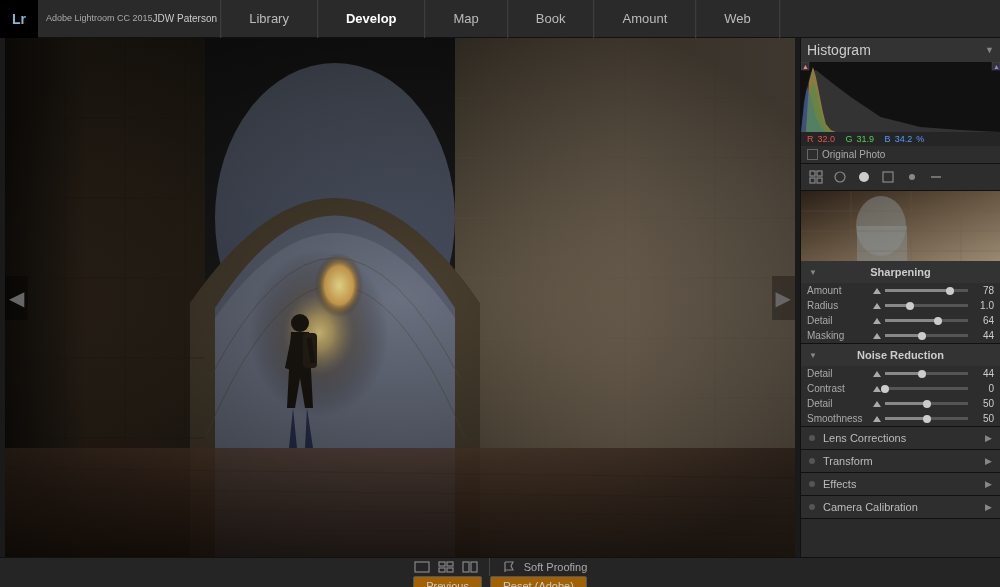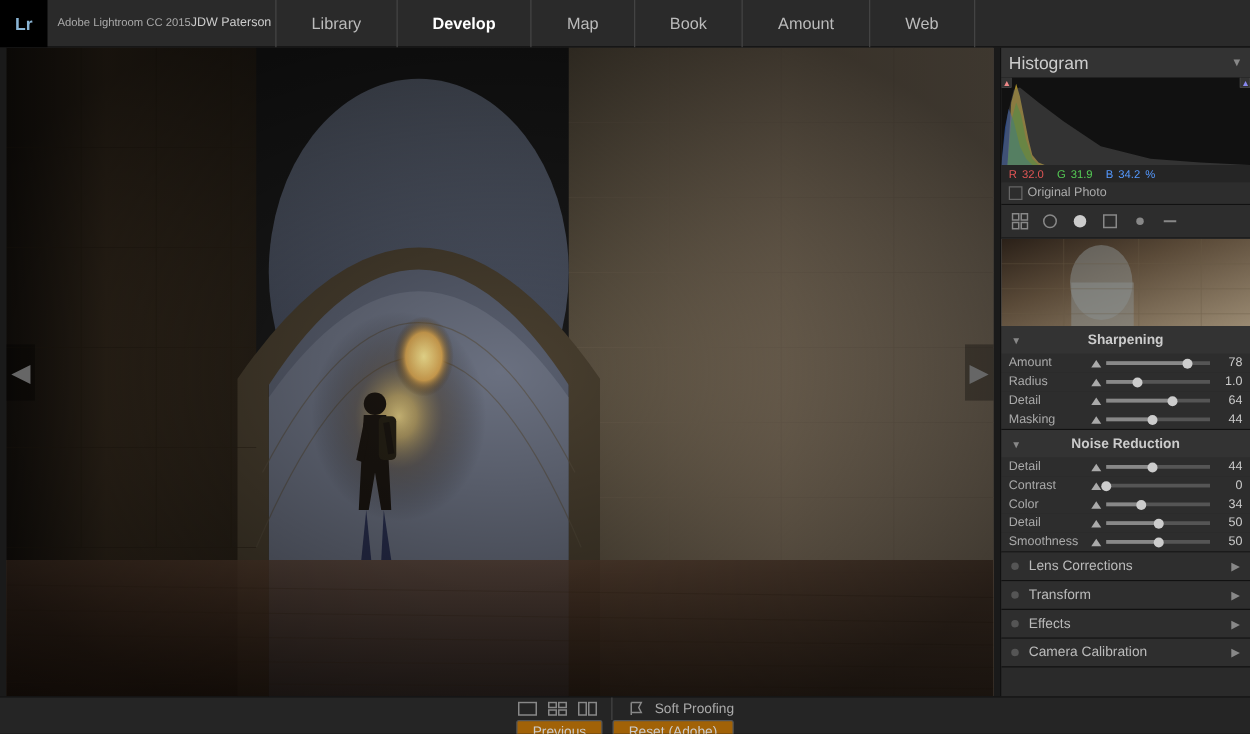--- a/index.html
+++ b/index.html
@@ -673,29 +673,20 @@
           <div class="panel-row">
             <span class="panel-row-label">Contrast</span>
             <div class="triangle-icon"></div>
             <div class="panel-slider-track">
               <div class="panel-slider-fill" style="width: 0%;"></div>
               <div class="panel-slider-thumb" style="left: 0%;"></div>
             </div>
             <span class="panel-value">0</span>
           </div>
           <div class="panel-row">
-            <span class="panel-row-label">Color</span>
-            <div class="triangle-icon"></div>
-            <div class="panel-slider-track">
-              <div class="panel-slider-fill" style="width: 34%;"></div>
-              <div class="panel-slider-thumb" style="left: 34%;"></div>
-            </div>
-            <span class="panel-value">34</span>
-          </div>
-          <div class="panel-row">
             <span class="panel-row-label">Detail</span>
             <div class="triangle-icon"></div>
             <div class="panel-slider-track">
               <div class="panel-slider-fill" style="width: 50%;"></div>
               <div class="panel-slider-thumb" style="left: 50%;"></div>
             </div>
             <span class="panel-value">50</span>
           </div>
           <div class="panel-row">
             <span class="panel-row-label">Smoothness</span>

